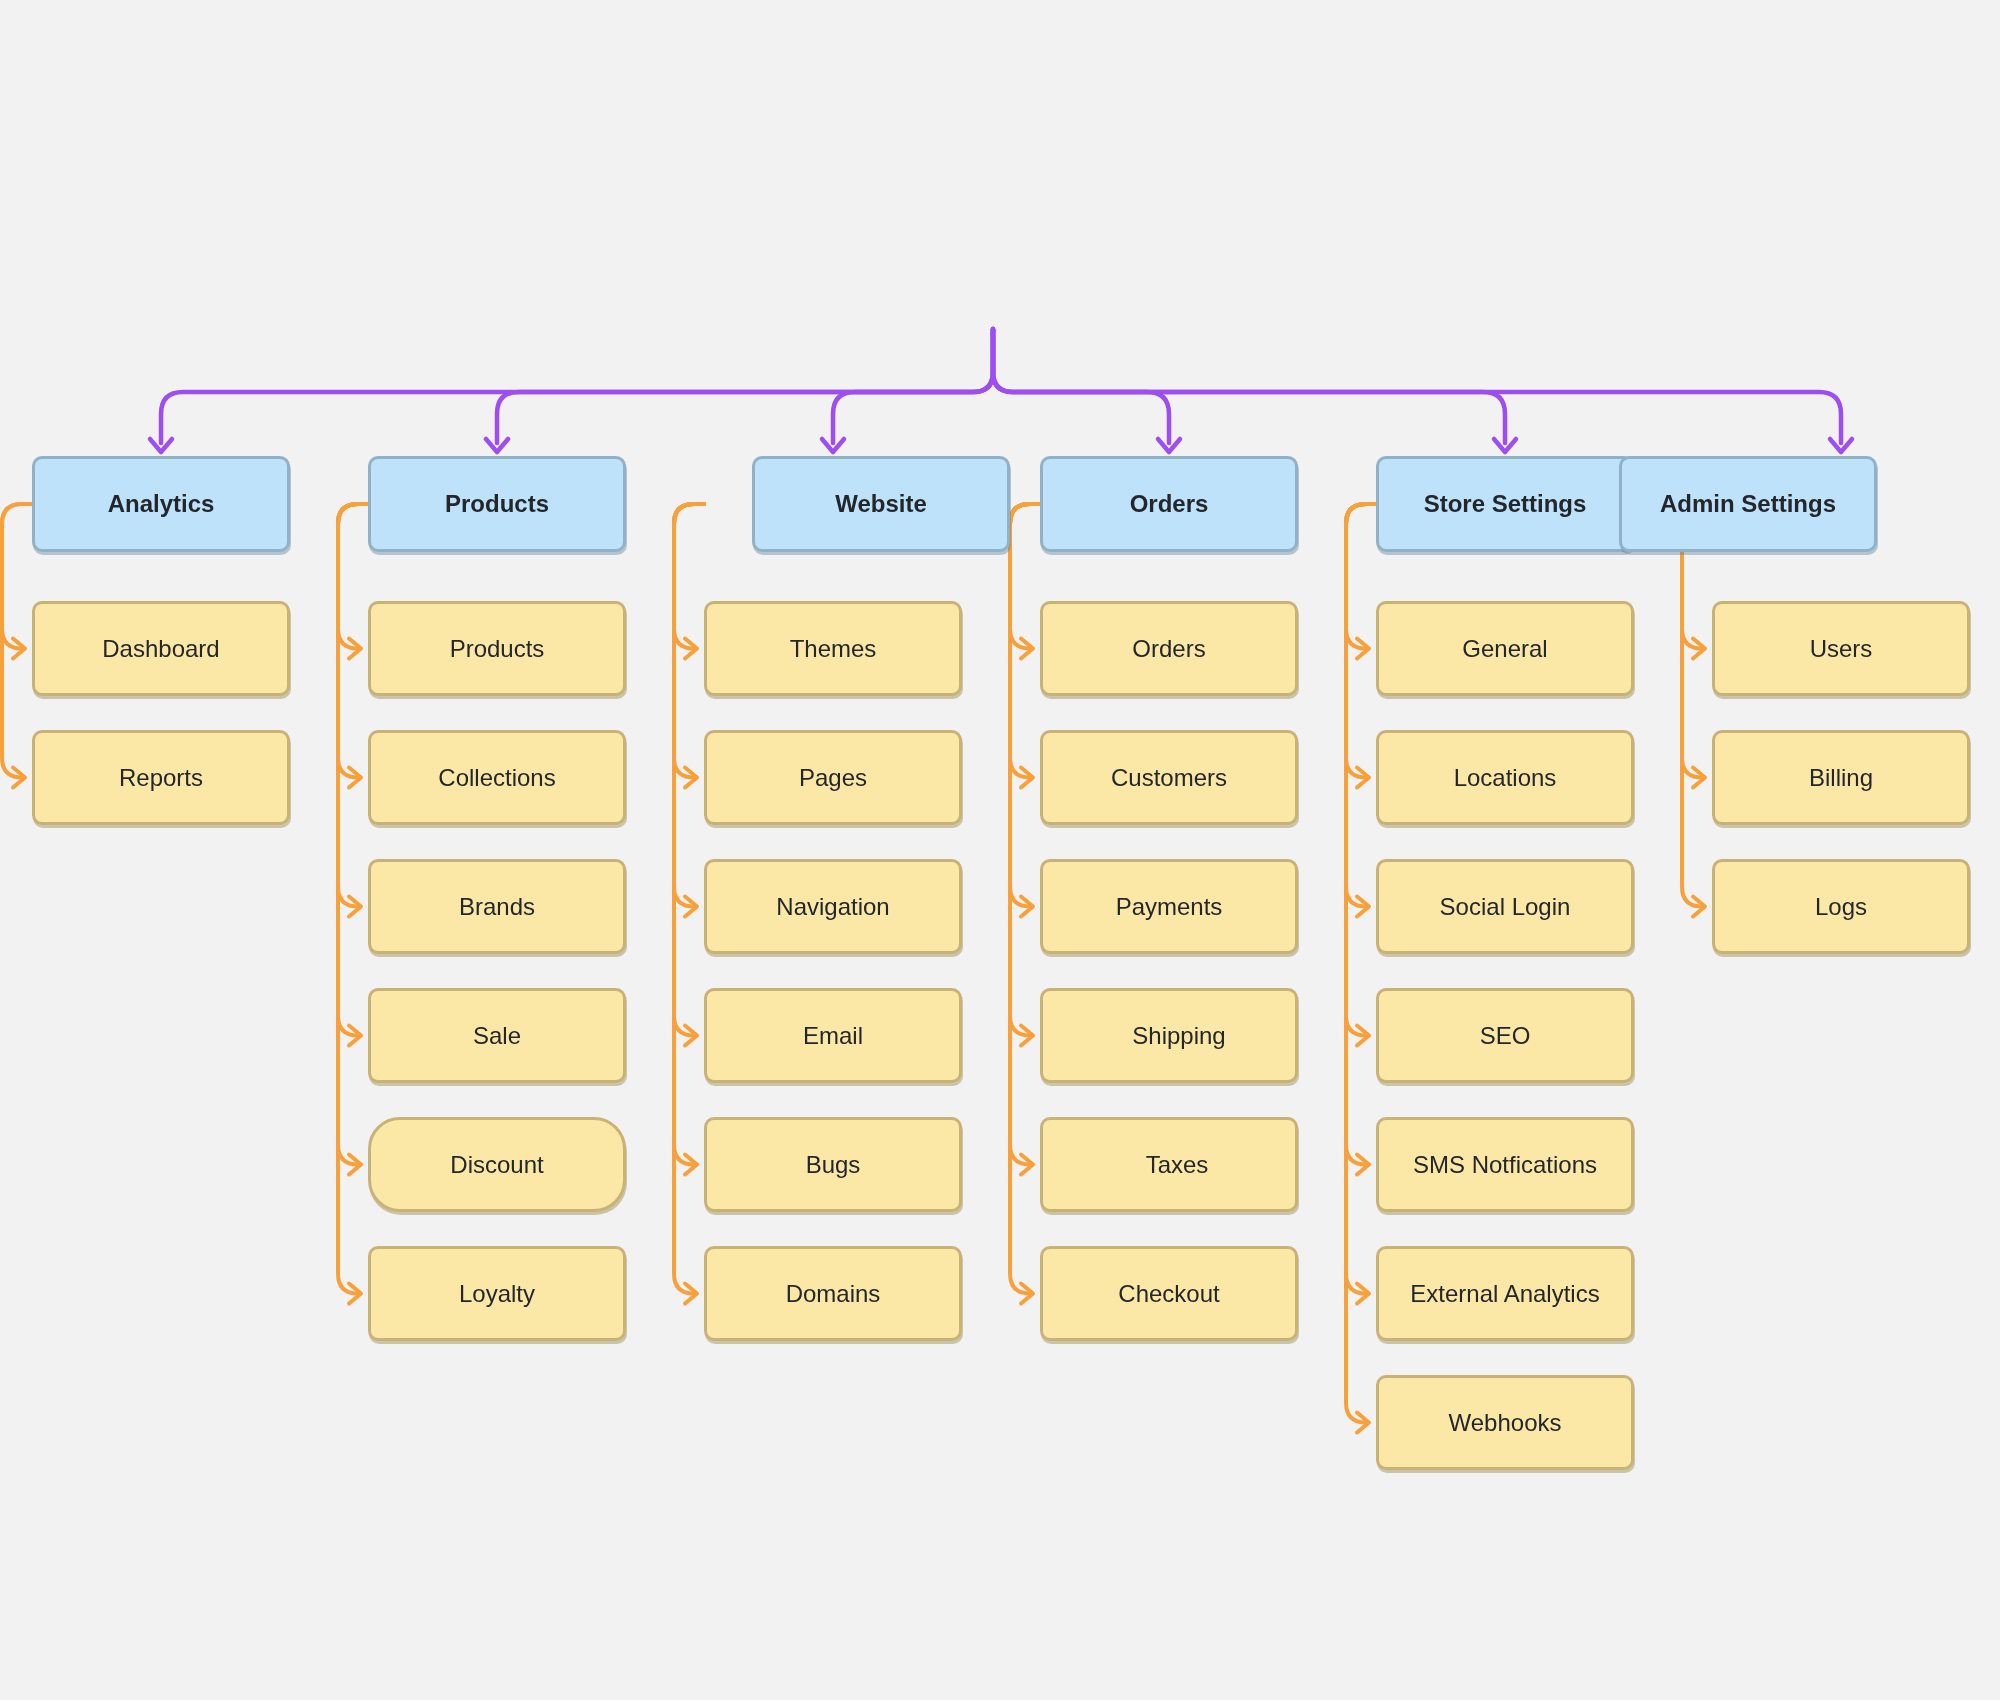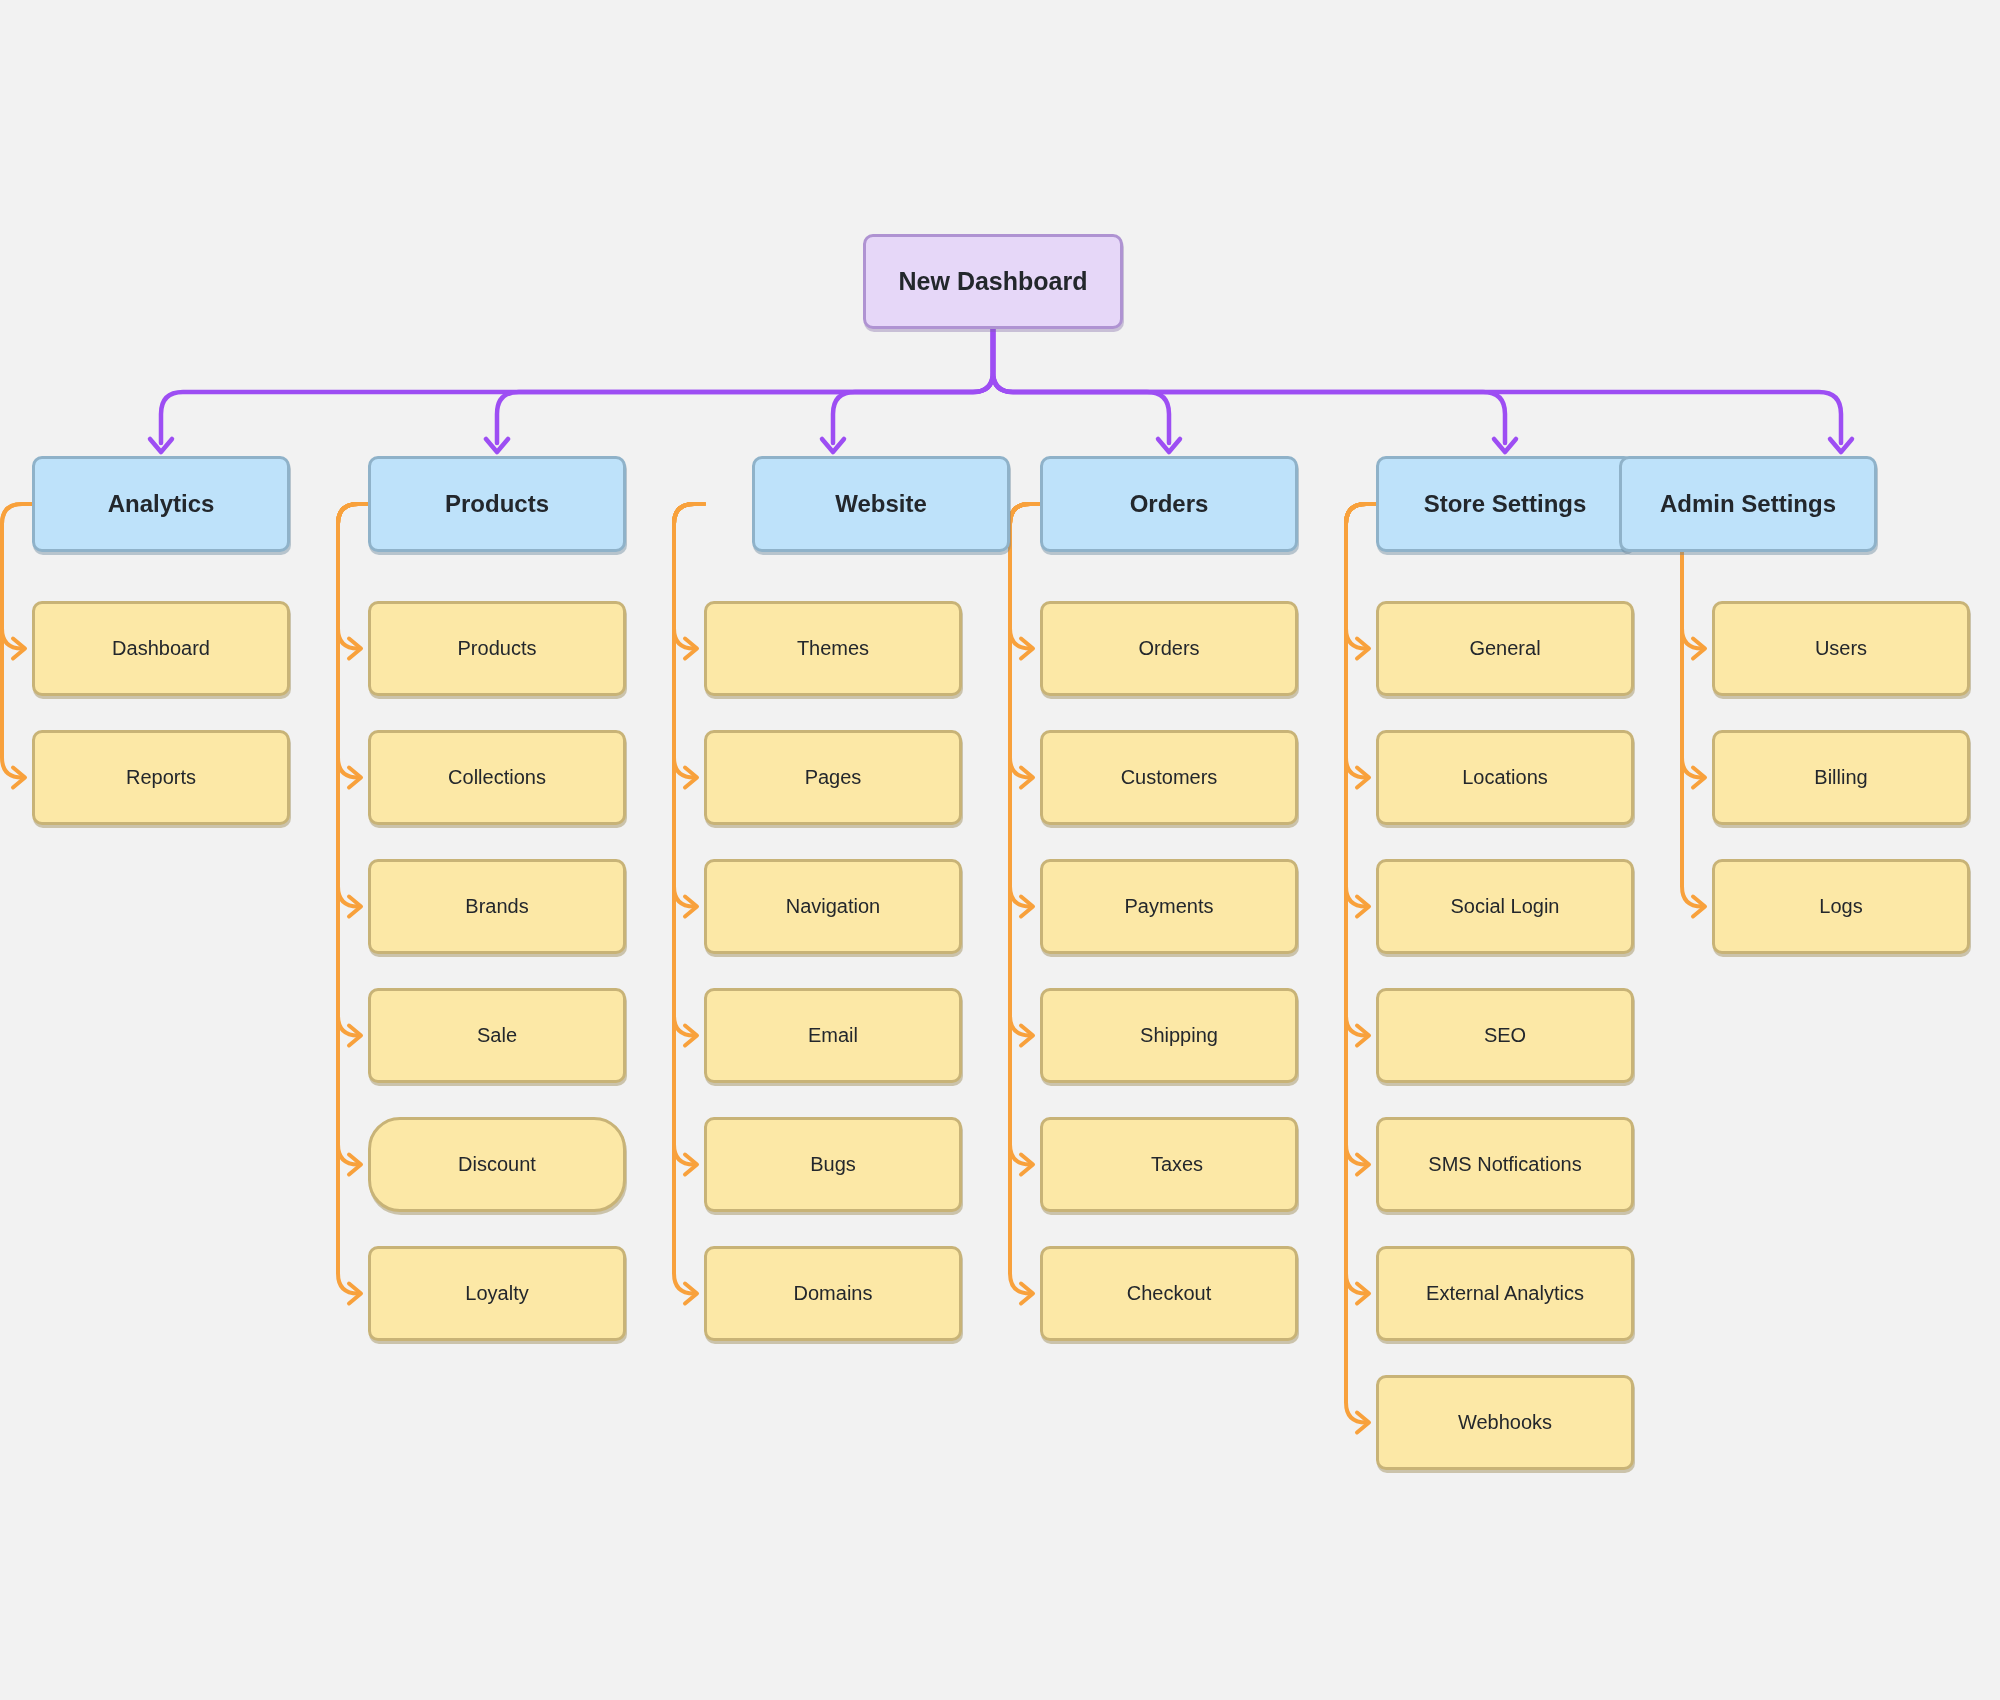--- a/index.html
+++ b/index.html
@@ -26,21 +26,21 @@
     font-weight:700;font-size:25px;
   }
   .node.section{
     background:var(--section-fill);border:3px solid var(--section-border);
     box-shadow:1px 3px 0 rgba(96,128,150,0.40);
     font-weight:700;font-size:24px;
   }
   .node.child{
     background:var(--child-fill);border:3px solid var(--child-border);
     box-shadow:1px 3px 0 rgba(146,125,66,0.40);
-    font-weight:400;font-size:20px;
+    font-weight:400;font-size:24px;
   }
 </style>
 </head>
 <body>
 
 <div class="canvas">
   <svg class="connectors" width="2000" height="1700" viewBox="0 0 2000 1700" aria-hidden="true">
       <path d="M 993 329 V 372 Q 993 392 973 392 H 183 Q 161 392 161 414 V 443" fill="none" stroke="#9d4ef3" stroke-width="4.5" stroke-linecap="round" stroke-linejoin="round"></path>
       <path d="M 150 439 L 161 452 L 172 439" fill="none" stroke="#9d4ef3" stroke-width="4.5" stroke-linecap="round" stroke-linejoin="round"></path>
       <path d="M 32 504 H 22 Q 2 504 2 524 V 628.5 Q 2 648.5 22 648.5 H 23" fill="none" stroke="#f8a13c" stroke-width="4" stroke-linecap="round" stroke-linejoin="round"></path>
@@ -107,21 +107,20 @@
       <path d="M 1357 1412.5 L 1369 1422.5 L 1357 1432.5" fill="none" stroke="#f8a13c" stroke-width="4" stroke-linecap="round" stroke-linejoin="round"></path>
       <path d="M 993 329 V 372 Q 993 392 1013 392 H 1819 Q 1841 392 1841 414 V 443" fill="none" stroke="#9d4ef3" stroke-width="4.5" stroke-linecap="round" stroke-linejoin="round"></path>
       <path d="M 1830 439 L 1841 452 L 1852 439" fill="none" stroke="#9d4ef3" stroke-width="4.5" stroke-linecap="round" stroke-linejoin="round"></path>
       <path d="M 1712 504 H 1702 Q 1682 504 1682 524 V 628.5 Q 1682 648.5 1702 648.5 H 1703" fill="none" stroke="#f8a13c" stroke-width="4" stroke-linecap="round" stroke-linejoin="round"></path>
       <path d="M 1693 638.5 L 1705 648.5 L 1693 658.5" fill="none" stroke="#f8a13c" stroke-width="4" stroke-linecap="round" stroke-linejoin="round"></path>
       <path d="M 1712 504 H 1702 Q 1682 504 1682 524 V 757.5 Q 1682 777.5 1702 777.5 H 1703" fill="none" stroke="#f8a13c" stroke-width="4" stroke-linecap="round" stroke-linejoin="round"></path>
       <path d="M 1693 767.5 L 1705 777.5 L 1693 787.5" fill="none" stroke="#f8a13c" stroke-width="4" stroke-linecap="round" stroke-linejoin="round"></path>
       <path d="M 1712 504 H 1702 Q 1682 504 1682 524 V 886.5 Q 1682 906.5 1702 906.5 H 1703" fill="none" stroke="#f8a13c" stroke-width="4" stroke-linecap="round" stroke-linejoin="round"></path>
       <path d="M 1693 896.5 L 1705 906.5 L 1693 916.5" fill="none" stroke="#f8a13c" stroke-width="4" stroke-linecap="round" stroke-linejoin="round"></path>
     </svg>
-  <div class="node root" style="left:863px;top:234px;width:260px;height:95px;">New Dashboard</div>
   <div id="nodes">
       <div class="node section" style="left: 32px; top: 456px; width: 258px; height: 96px;">Analytics</div>
       <div class="node child" style="left: 32px; top: 601px; width: 258px; height: 95px;">Dashboard</div>
       <div class="node child" style="left: 32px; top: 730px; width: 258px; height: 95px;">Reports</div>
       <div class="node section" style="left: 368px; top: 456px; width: 258px; height: 96px;">Products</div>
       <div class="node child" style="left: 368px; top: 601px; width: 258px; height: 95px;">Products</div>
       <div class="node child" style="left: 368px; top: 730px; width: 258px; height: 95px;">Collections</div>
       <div class="node child" style="left: 368px; top: 859px; width: 258px; height: 95px;">Brands</div>
       <div class="node child" style="left: 368px; top: 988px; width: 258px; height: 95px;">Sale</div>
       <div class="node child" style="left: 368px; top: 1117px; width: 258px; height: 95px; border-radius: 32px;">Discount</div>

